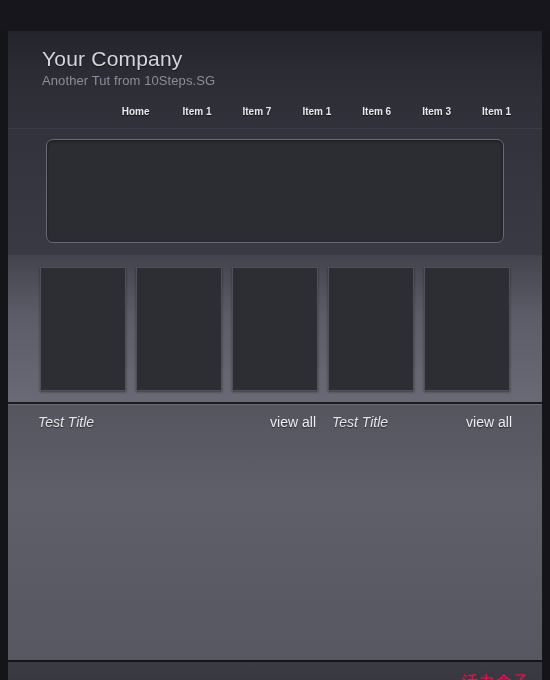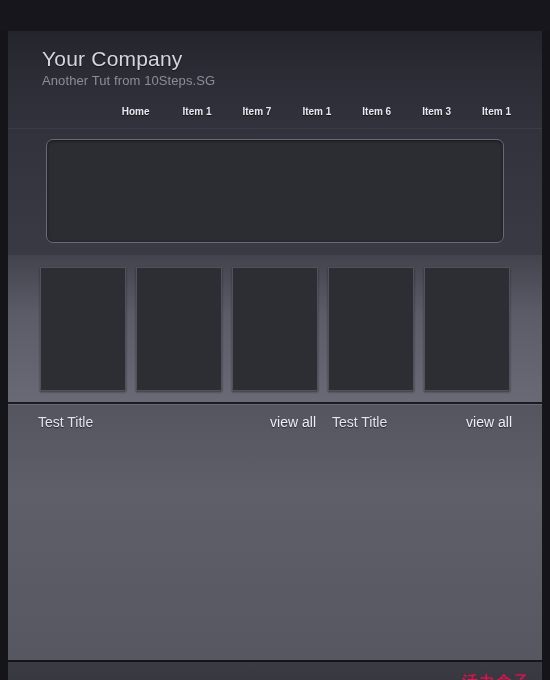--- a/index.html
+++ b/index.html
@@ -159,20 +159,21 @@
     display: flex;
     align-items: baseline;
     justify-content: space-between;
     padding: 0 2px 9px 2px;
   }
   .panel-title {
     font-size: 14px;
     color: #e4e4ea;
     font-weight: 400;
     text-shadow: 0 1px 1px rgba(0,0,0,0.55);
+    font-style: italic;
   }
   .panel-viewall {
     font-size: 14px;
     color: #eeeef4;
     text-decoration: none;
     text-shadow: 0 1px 1px rgba(0,0,0,0.55);
     cursor: pointer;
   }
   .panel-box {
     flex: 1;

